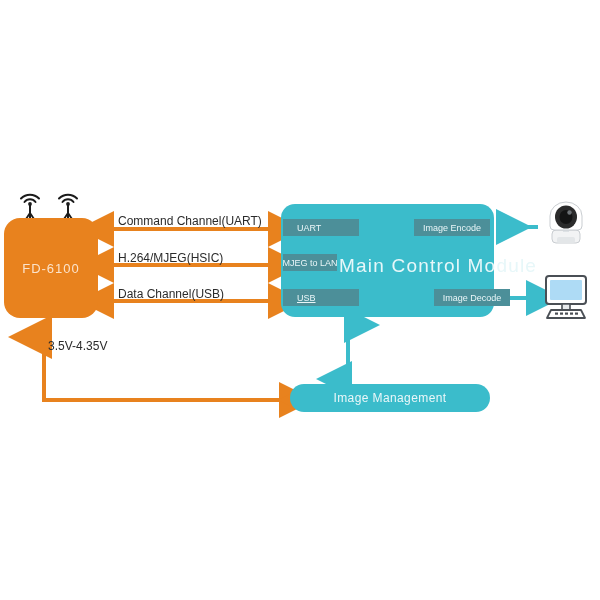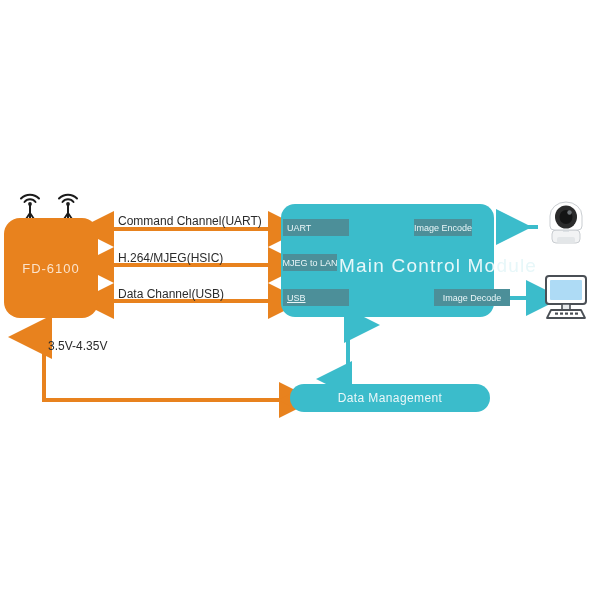--- a/index.html
+++ b/index.html
@@ -29,26 +29,26 @@
   }
   .mcm-title{
     position:absolute;left:339px;top:255px;
     color:#E7F7F9;font-size:19px;letter-spacing:1.2px;white-space:nowrap;
   }
   .pill{
     position:absolute;height:17px;background:#4C8F99;
     display:flex;align-items:center;
     color:#EAF6F8;font-size:9px;white-space:nowrap;
   }
-  .pill.left{padding-left:4px;}
+  .pill.left{padding-left:14px;}
   .pill.right{justify-content:center;}
   .pill-uart{left:283px;top:219px;width:62px;}
   .pill-hsic{left:283px;top:254px;width:54px;justify-content:center;}
   .pill-usb{left:283px;top:289px;width:62px;text-decoration:underline;}
-  .pill-enc{left:414px;top:219px;width:58px;text-align:right;}
+  .pill-enc{left:414px;top:219px;width:76px;text-align:right;}
   .pill-dec{left:414px;top:289px;width:76px;margin-left:20px;}
 
   
   .pm{
     position:absolute;left:290px;top:384px;width:200px;height:28px;
     background:#3BBCCB;border-radius:14px;
     display:flex;align-items:center;justify-content:center;
   }
   .pm-label{color:#EAF7F9;font-size:12px;letter-spacing:.4px;white-space:nowrap;}
 
@@ -182,21 +182,21 @@
   <div class="pill pill-enc right">
     <span>Image Encode</span>
   </div>
   <div class="pill pill-dec right">
     <span>Image Decode</span>
   </div>
 
   <div class="mcm-title">Main  Control  Module</div>
 
   <div class="pm">
-    <span class="pm-label">Data Management</span>
+    <span class="pm-label">Image Management</span>
   </div>
 
   <div class="chan-label cl1">Command Channel(UART)</div>
   <div class="chan-label cl2">H.264/MJEG(HSIC)</div>
   <div class="chan-label cl3">Data Channel(USB)</div>
   <div class="volt-label">3.5V-4.35V</div>
 
 </div>
 
 </body></html>

